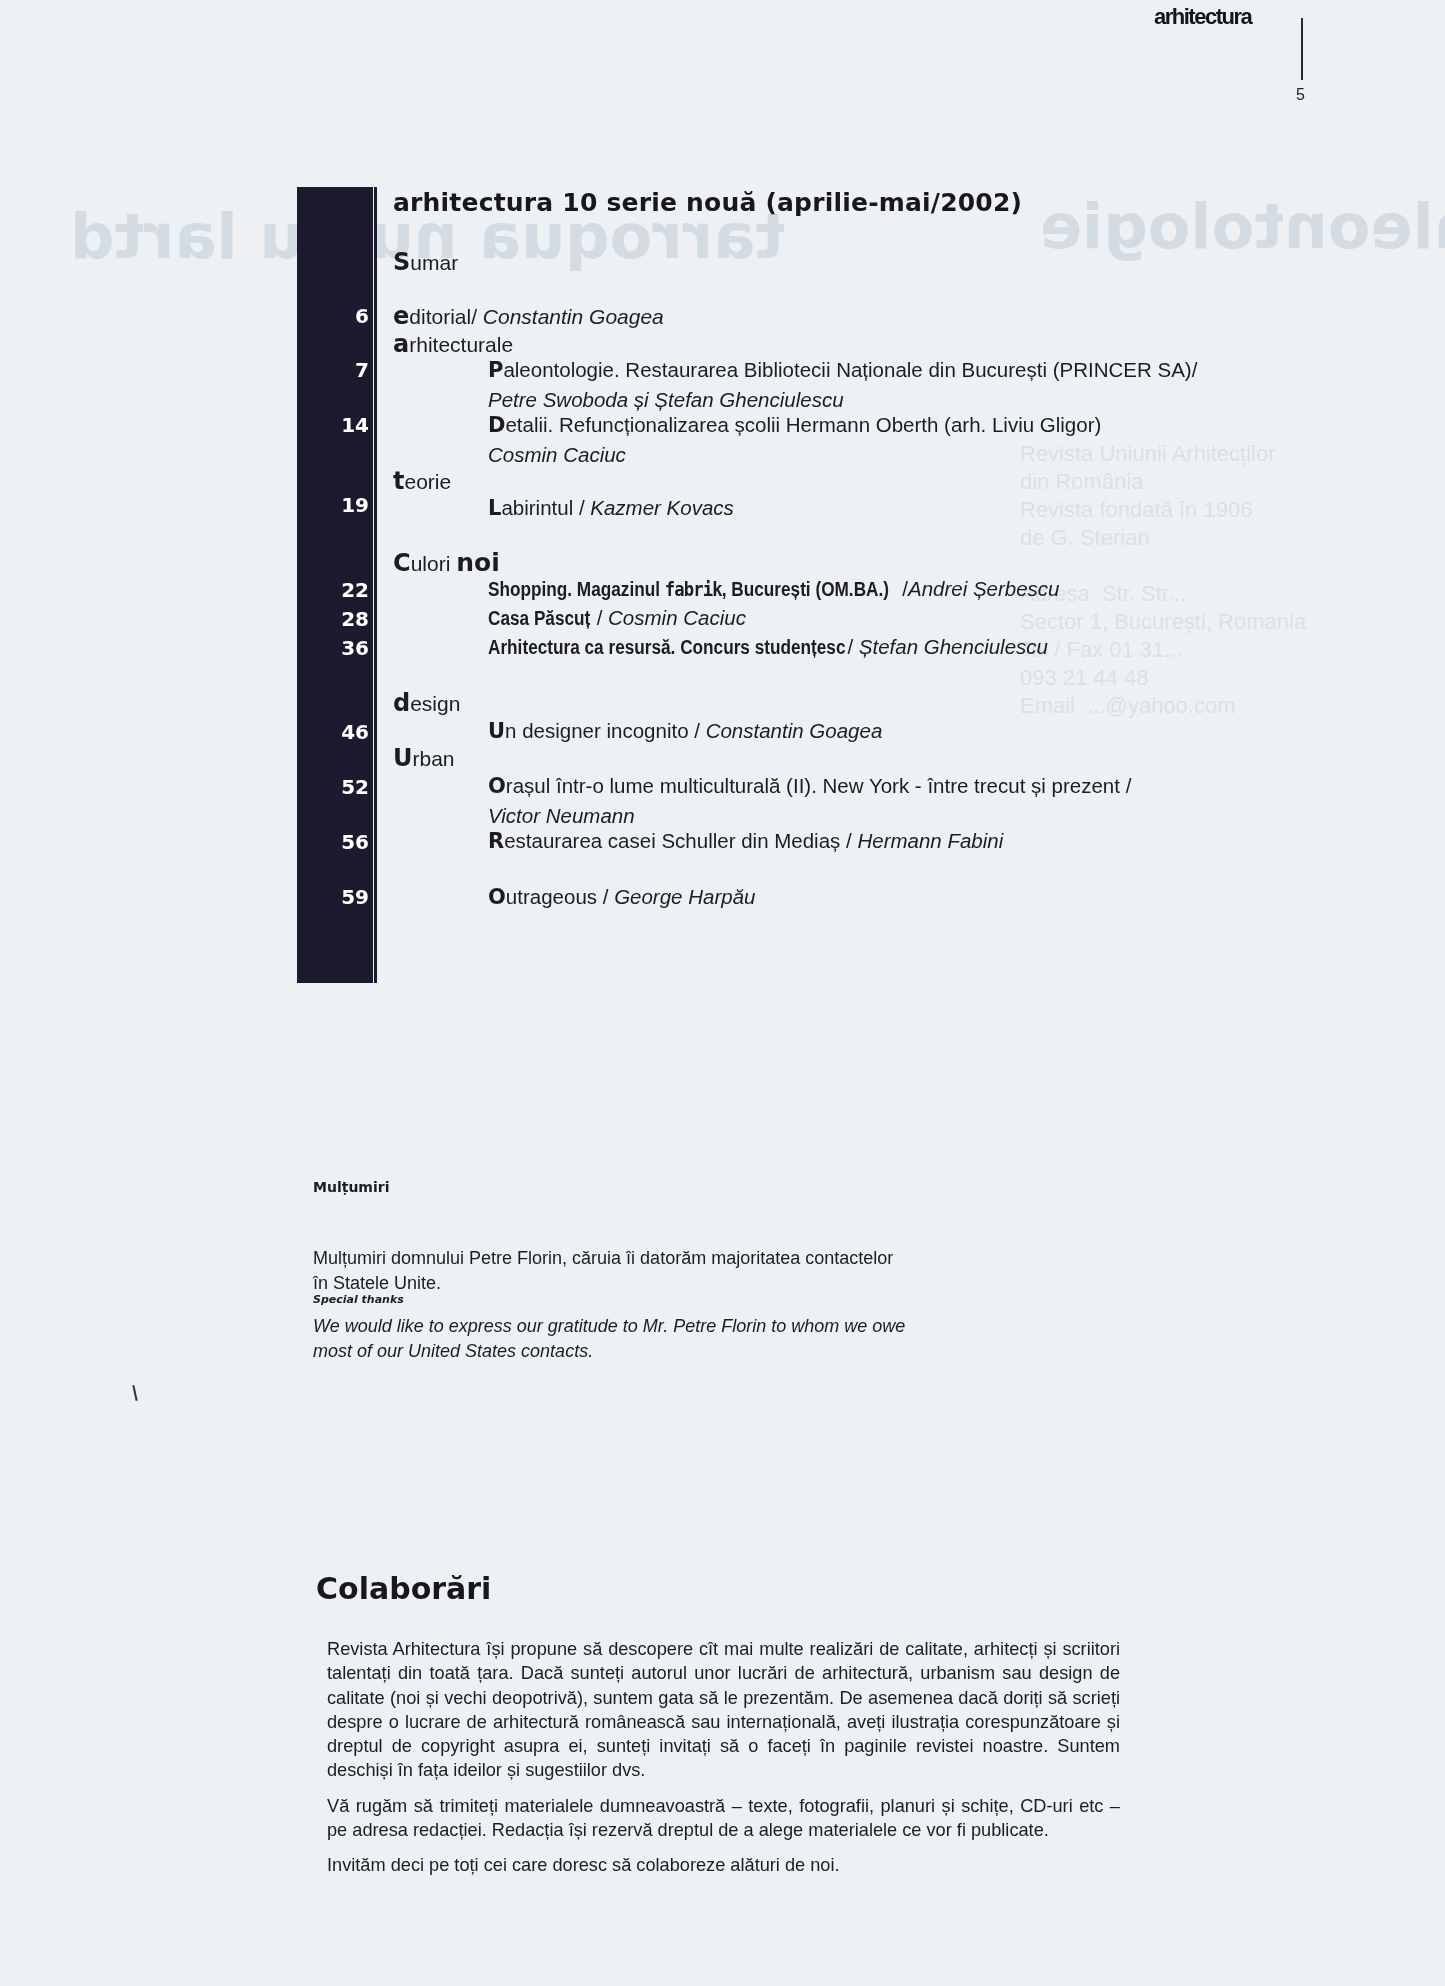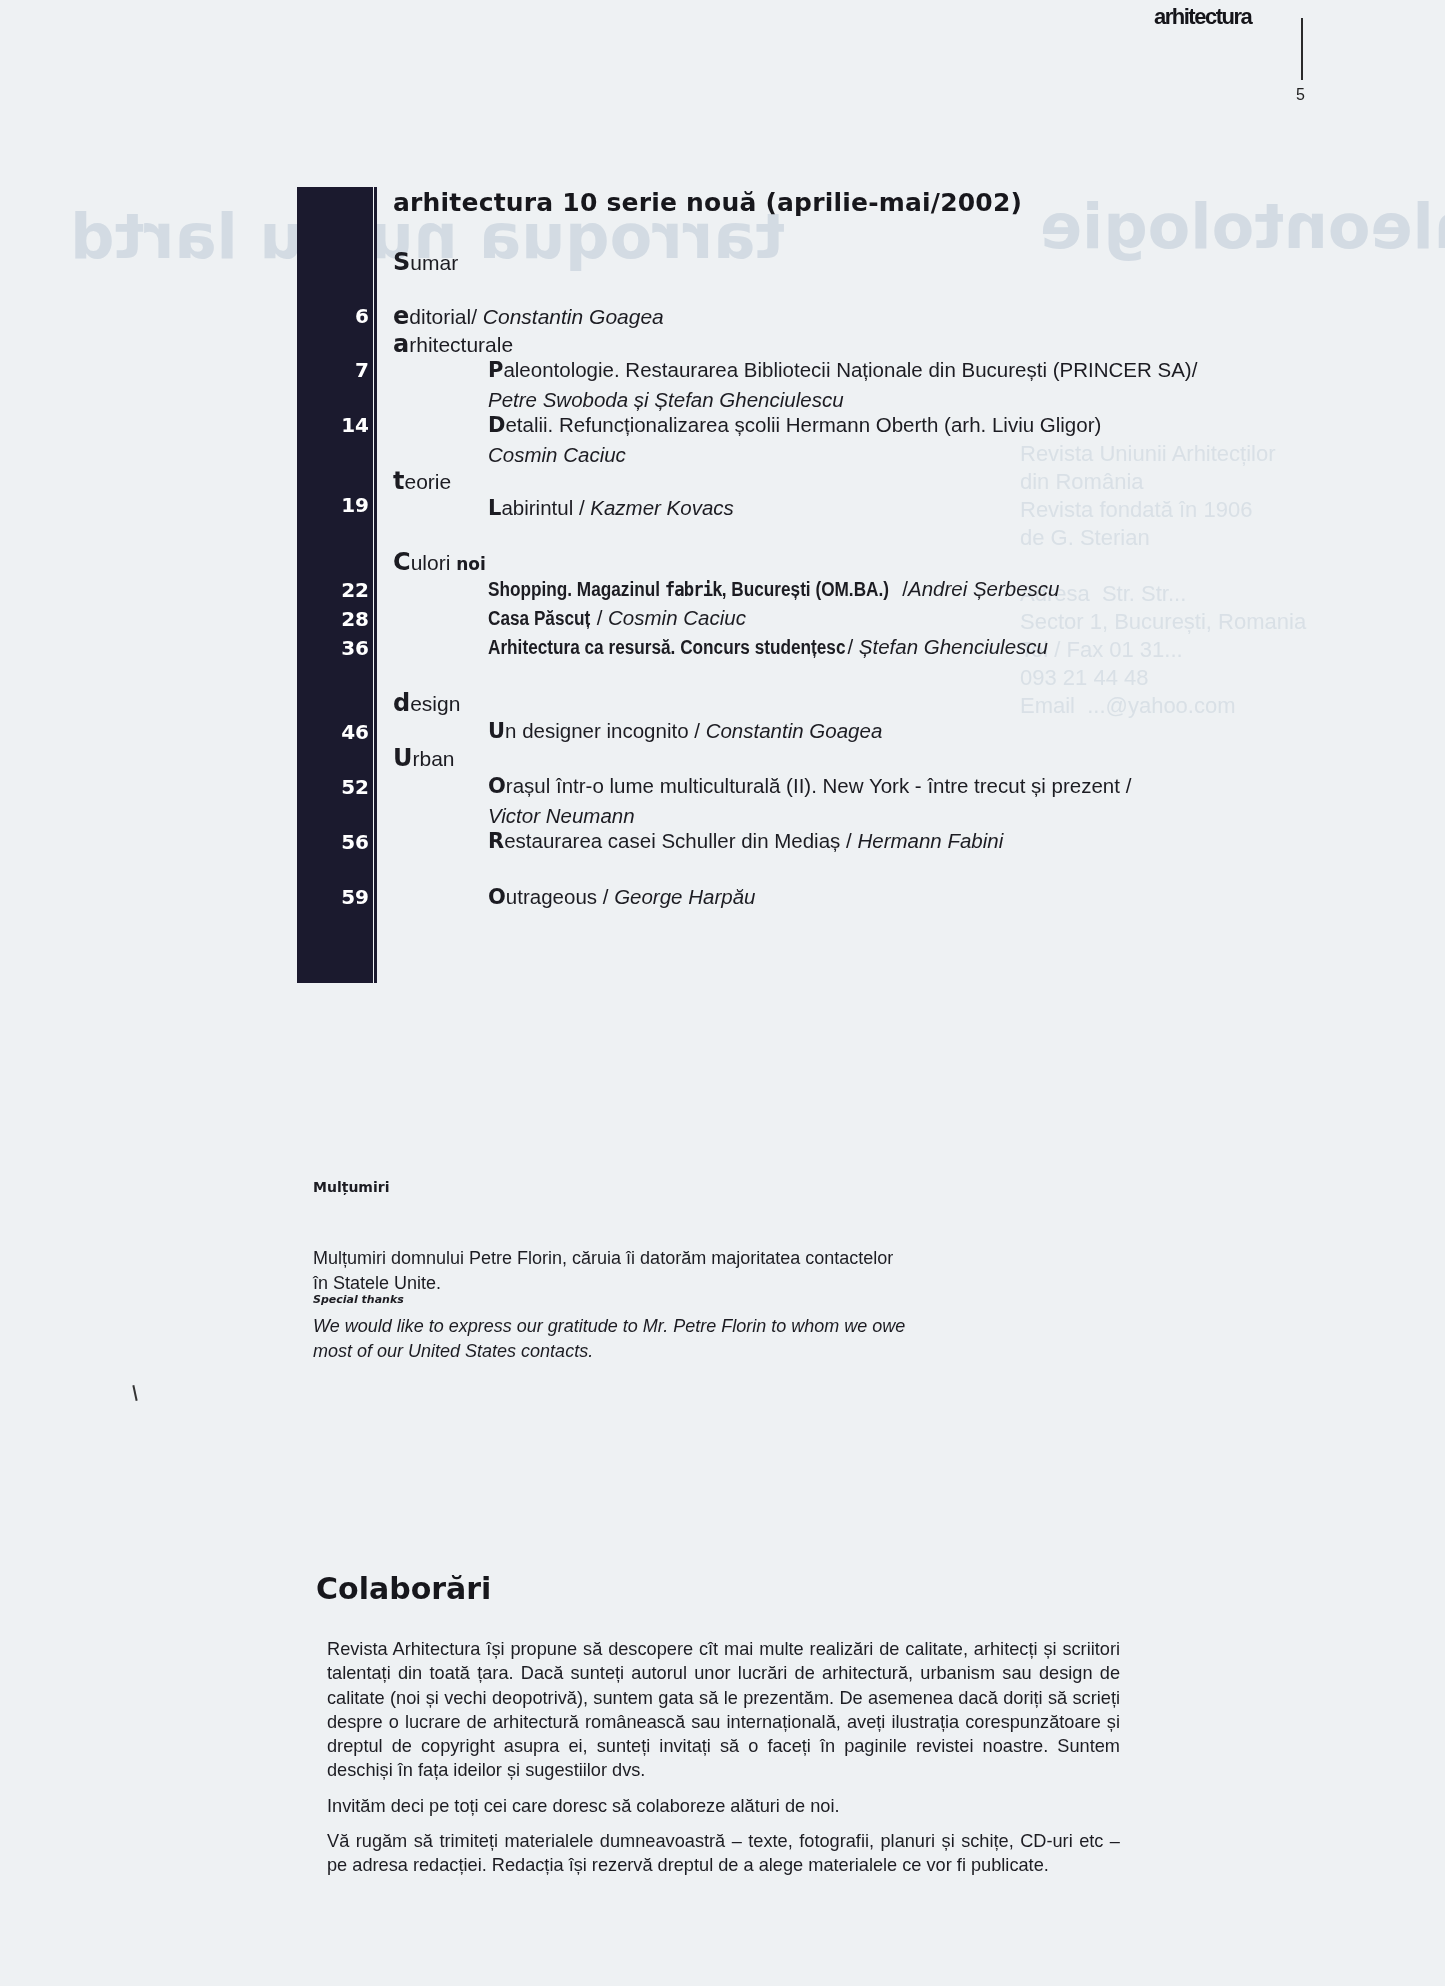--- a/index.html
+++ b/index.html
@@ -26,21 +26,21 @@
     position: absolute; left: 297px; width: 72px; text-align: right;
     color: #ffffff; font-family: "DejaVu Sans", sans-serif; font-weight: bold; font-size: 20px;
   }
 
   .issue-title {
     position: absolute; left: 393px; top: 188px;
     font-family: "DejaVu Sans", sans-serif; font-weight: bold; font-size: 25px; color: #17171c; letter-spacing: 0.2px;
   }
   .section-head { position: absolute; font-size: 21px; color: #1c1c22; }
   .section-head .cap { font-family: "DejaVu Sans", sans-serif; font-weight: bold; font-size: 24px; }
-  .section-head .noi { font-family: "DejaVu Sans", sans-serif; font-weight: bold; font-size: 17px; }
+  .section-head .noi { font-family: "DejaVu Sans", sans-serif; font-weight: bold; font-size: 25px; }
   .entry { position: absolute; left: 488px; font-size: 20.5px; color: #1c1c22; line-height: 29px; white-space: nowrap; }
   .entry .cap { font-family: "DejaVu Sans", sans-serif; font-weight: bold; font-size: 21px; }
   .entry .author { font-style: italic; }
   .entry .condensed { font-family: "Liberation Sans", sans-serif; font-weight: bold; font-size: 20px; transform: scaleX(0.86); display: inline-block; transform-origin: left; }
   .entry .brand-fabrik { font-family: "DejaVu Sans Mono", monospace; font-weight: bold; letter-spacing: -1px; }
 
   .thanks-head { position: absolute; left: 313px; top: 1179px; font-family: "DejaVu Sans", sans-serif; font-weight: bold; font-size: 14px; }
   .thanks-body { position: absolute; left: 313px; top: 1246px; width: 600px; font-size: 18px; line-height: 25px; }
   .special-head { position: absolute; left: 313px; top: 1293px; font-family: "DejaVu Sans", sans-serif; font-weight: bold; font-style: italic; font-size: 11px; }
   .special-body { position: absolute; left: 313px; top: 1314px; width: 600px; font-size: 18px; line-height: 25px; font-style: italic; }
@@ -112,15 +112,15 @@
 <div class="entry" style="top:882px"><span class="cap">O</span><span>utrageous / </span><span class="author">George Harpău</span></div>
 
 <div class="thanks-head">Mulțumiri</div>
 <div class="thanks-body">Mulțumiri domnului Petre Florin, căruia îi datorăm majoritatea contactelor în Statele Unite.</div>
 <div class="special-head">Special thanks</div>
 <div class="special-body">We would like to express our gratitude to Mr. Petre Florin to whom we owe most of our United States contacts.</div>
 
 <div class="colab-title">Colaborări</div>
 <div class="colab-body">
   <p>Revista Arhitectura își propune să descopere cît mai multe realizări de calitate, arhitecți și scriitori talentați din toată țara. Dacă sunteți autorul unor lucrări de arhitectură, urbanism sau design de calitate (noi și vechi deopotrivă), suntem gata să le prezentăm. De asemenea dacă doriți să scrieți despre o lucrare de arhitectură românească sau internațională, aveți ilustrația corespunzătoare și dreptul de copyright asupra ei, sunteți invitați să o faceți în paginile revistei noastre. Suntem deschiși în fața ideilor și sugestiilor dvs.</p>
+  <p>Vă rugăm să trimiteți materialele dumneavoastră – texte, fotografii, planuri și schițe, CD-uri etc – pe adresa redacției. Redacția își rezervă dreptul de a alege materialele ce vor fi publicate.</p>
   <p>Invităm deci pe toți cei care doresc să colaboreze alături de noi.</p>
-  <p>Vă rugăm să trimiteți materialele dumneavoastră – texte, fotografii, planuri și schițe, CD-uri etc – pe adresa redacției. Redacția își rezervă dreptul de a alege materialele ce vor fi publicate.</p>
 </div>
 
 </body></html>

